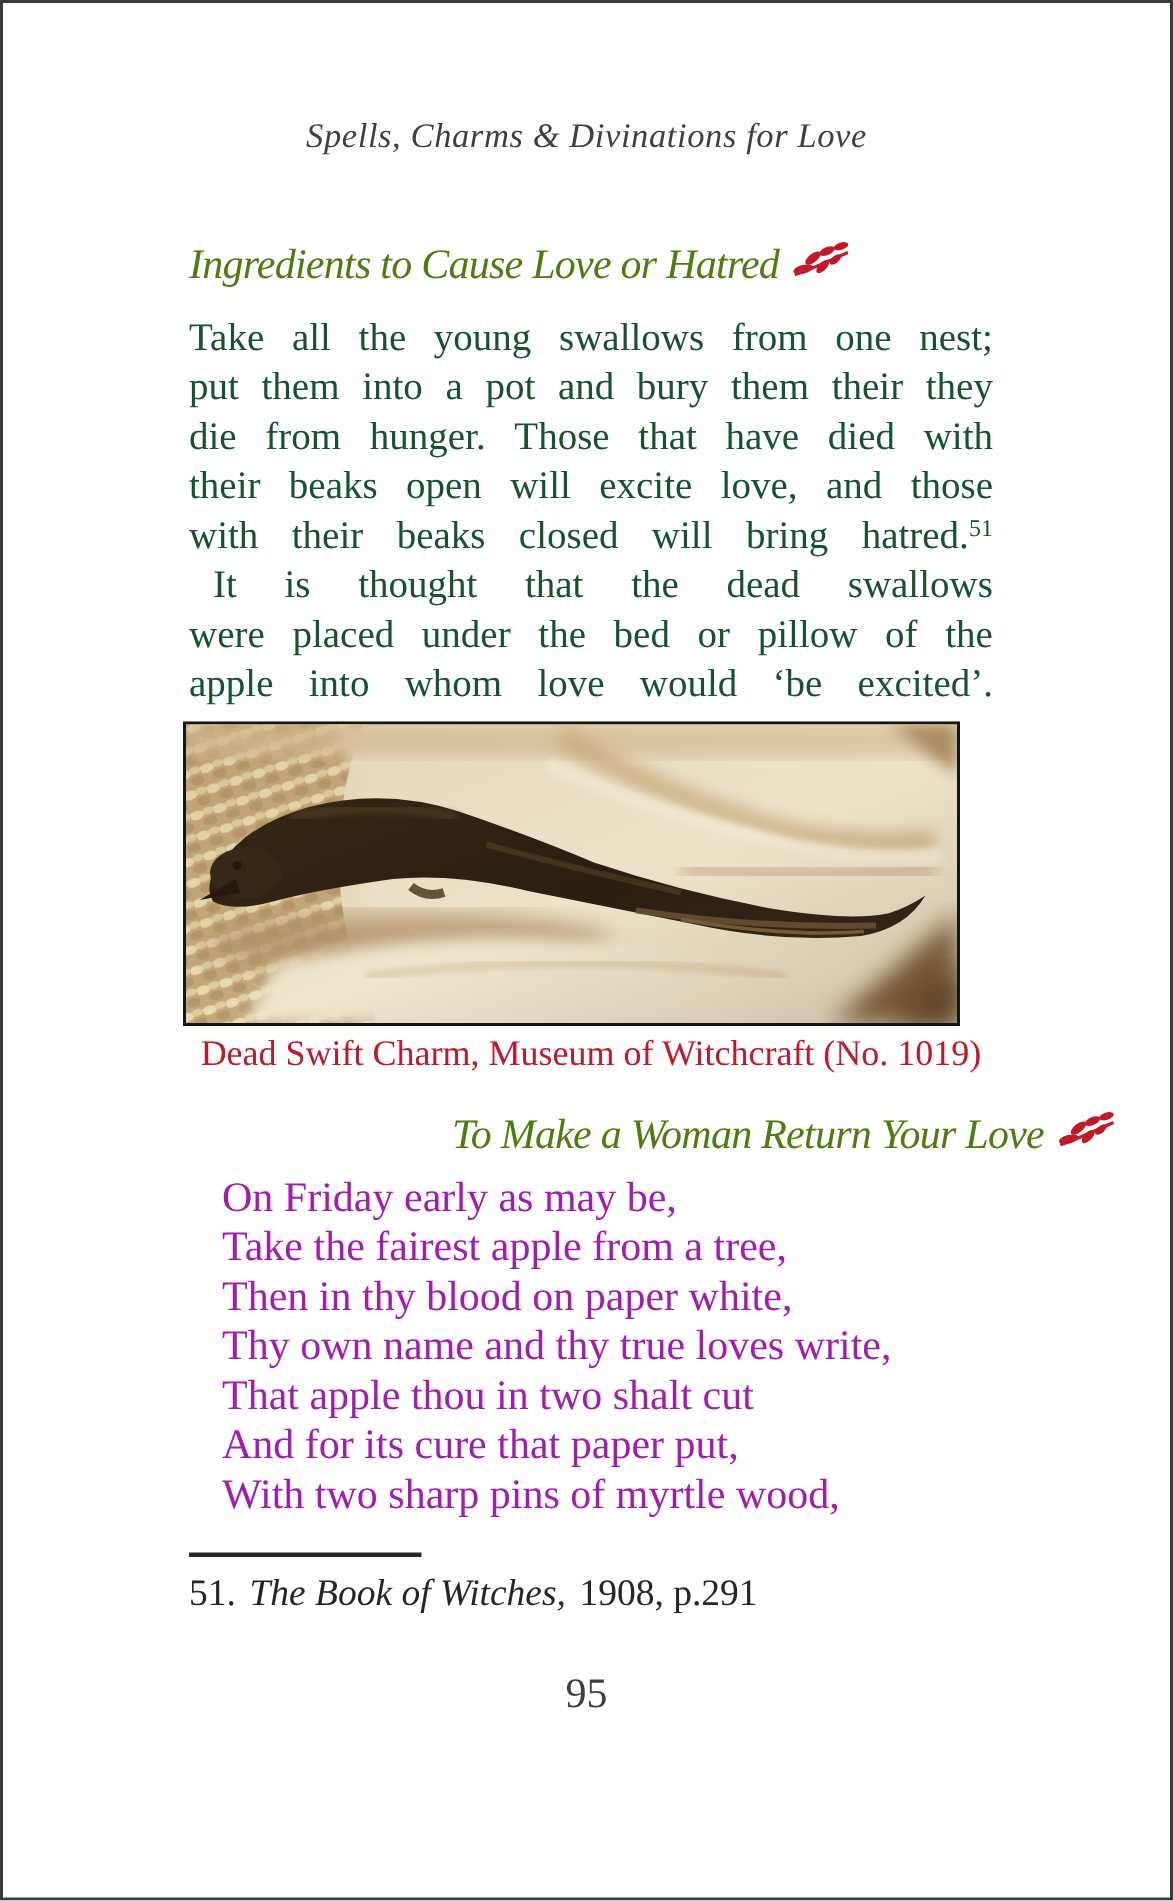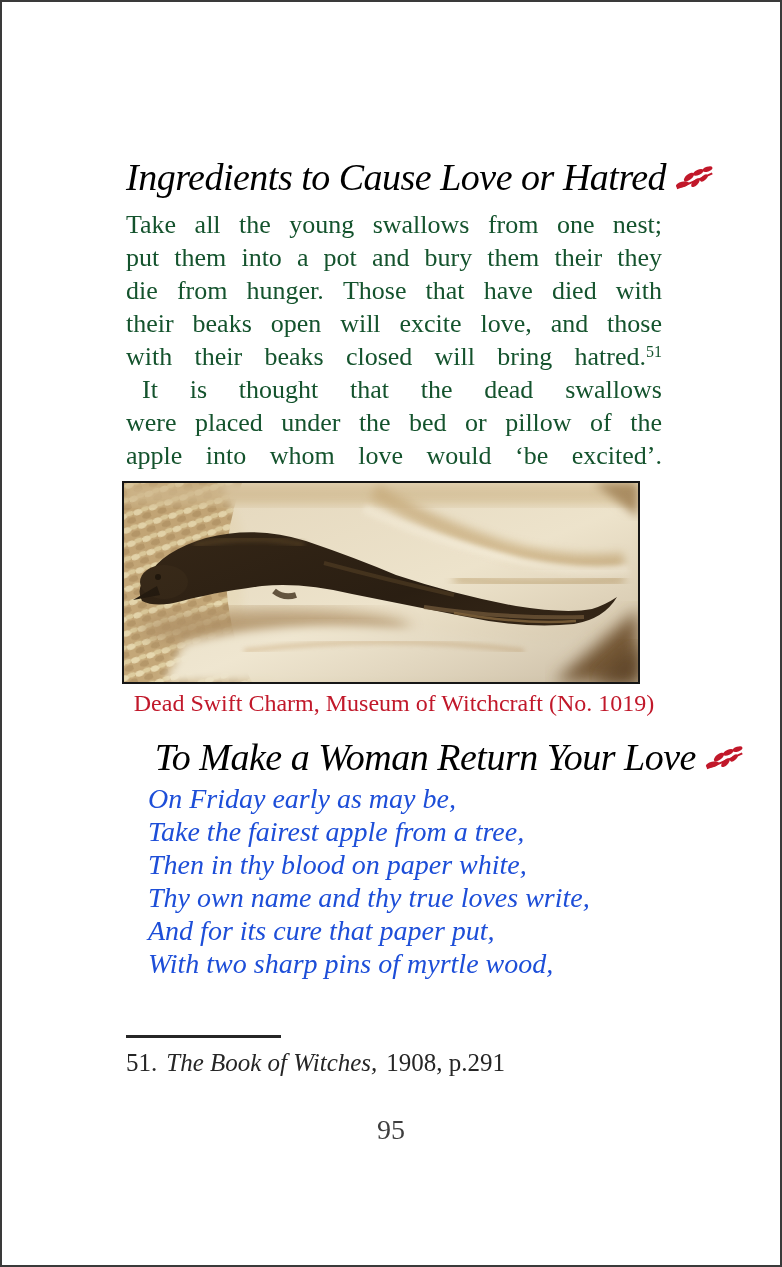--- a/index.html
+++ b/index.html
@@ -12,23 +12,23 @@
     overflow:hidden;
   }
   .running-header{
     position:absolute;top:76px;left:0;right:0;
     text-align:center;
     font-style:italic;font-size:23px;
     color:#3f3f3f;letter-spacing:.4px;
   }
   .red-heading{
     position:absolute;left:124px;width:620px;
-    font-style:italic;font-size:38px;line-height:44px;
+    font-style:italic;font-size:28px;line-height:44px;
     letter-spacing:-0.5px;
-    color:#000000;white-space:nowrap;
+    color:#4d7c0f;white-space:nowrap;
   }
   #heading1{top:153px;}
   #heading2{top:733px;text-align:right;}
   .ornament{display:inline-block;vertical-align:-3px;margin-left:9px;}
   .para{
     position:absolute;left:124px;width:536px;
     font-size:26px;line-height:33px;color:#14532d;
   }
   #para1{top:206px;}
   #para2{top:371px;}
@@ -41,22 +41,22 @@
     border:2px solid #161616;background:#e9dcbd;
   }
   .photo-frame svg{display:block;}
   .caption{
     position:absolute;top:688px;left:110px;width:564px;
     text-align:center;font-size:24px;
     color:#c1182a;
   }
   .poem{
     position:absolute;top:780px;left:146px;width:520px;
-    font-style:italic;font-size:28px;line-height:33px;
-    color:#1d4ed8;
+    font-size:28px;line-height:33px;
+    color:#a21caf;
   }
   .footnote-rule{
     position:absolute;top:1033px;left:124px;
     width:155px;height:3px;background:#262626;
   }
   .footnote{
     position:absolute;top:1047px;left:124px;width:560px;
     font-size:25px;color:#262626;
   }
   .fn-num{margin-right:9px;text-align:right;}
@@ -64,20 +64,21 @@
   .page-number{
     position:absolute;top:1112px;left:0;right:0;
     text-align:center;font-size:28px;color:#3e3e3e;
   }
 </style>
 </head>
 <body>
 
 <div class="page">
 
+  <div class="running-header">Spells, Charms &amp; Divinations for Love</div>
 
   <div class="red-heading" id="heading1"><span>Ingredients to Cause Love or Hatred</span><svg class="ornament" viewBox="0 0 44 32" width="41" height="30">
         <g fill="#c1182a">
           <path d="M2 27 Q 16 22 40 11" stroke="#c1182a" stroke-width="2.2" fill="none"></path>
           <ellipse cx="8" cy="23" rx="7.2" ry="3.1" transform="rotate(-14 8 23)"></ellipse>
           <ellipse cx="15" cy="15" rx="6.6" ry="3" transform="rotate(-38 15 15)"></ellipse>
           <ellipse cx="25" cy="10" rx="6" ry="2.8" transform="rotate(-24 25 10)"></ellipse>
           <ellipse cx="35" cy="6.5" rx="5.4" ry="2.6" transform="rotate(-18 35 6.5)"></ellipse>
           <ellipse cx="22" cy="21" rx="6" ry="2.8" transform="rotate(-46 22 21)"></ellipse>
           <ellipse cx="31" cy="16" rx="5" ry="2.5" transform="rotate(-40 31 16)"></ellipse>
@@ -232,20 +233,21 @@
           <ellipse cx="22" cy="21" rx="6" ry="2.8" transform="rotate(-46 22 21)"></ellipse>
           <ellipse cx="31" cy="16" rx="5" ry="2.5" transform="rotate(-40 31 16)"></ellipse>
         </g>
       </svg></div>
 
   <div class="poem">
     <div>On Friday early as may be,</div>
     <div>Take the fairest apple from a tree,</div>
     <div>Then in thy blood on paper white,</div>
     <div>Thy own name and thy true loves write,</div>
+    <div>That apple thou in two shalt cut</div>
     <div>And for its cure that paper put,</div>
     <div>With two sharp pins of myrtle wood,</div>
   </div>
 
   <div class="footnote-rule"></div>
 
   <div class="footnote">
     <span class="fn-num">51.</span><span class="fn-title">The Book of Witches,</span><span>1908, p.291</span>
   </div>
 

